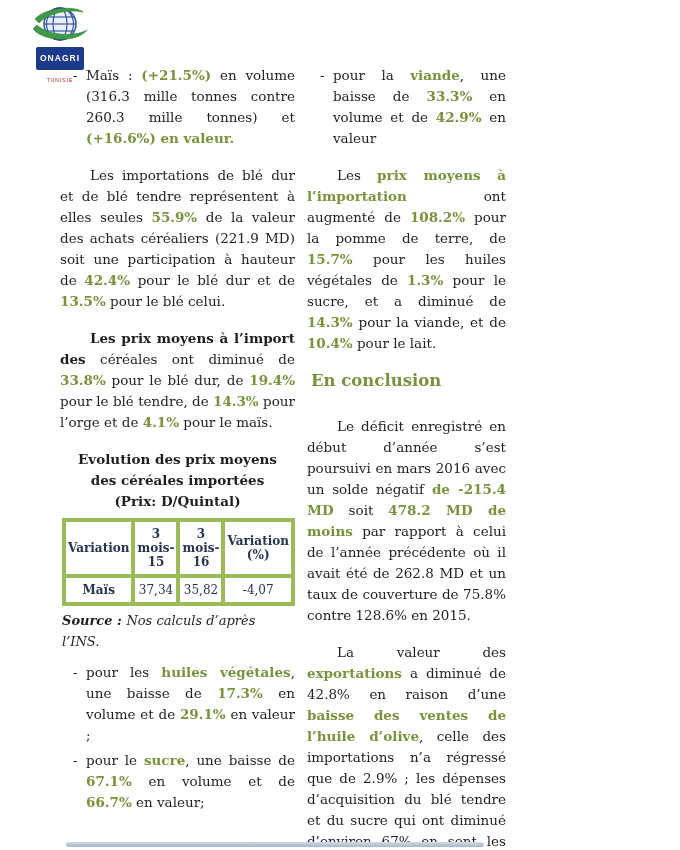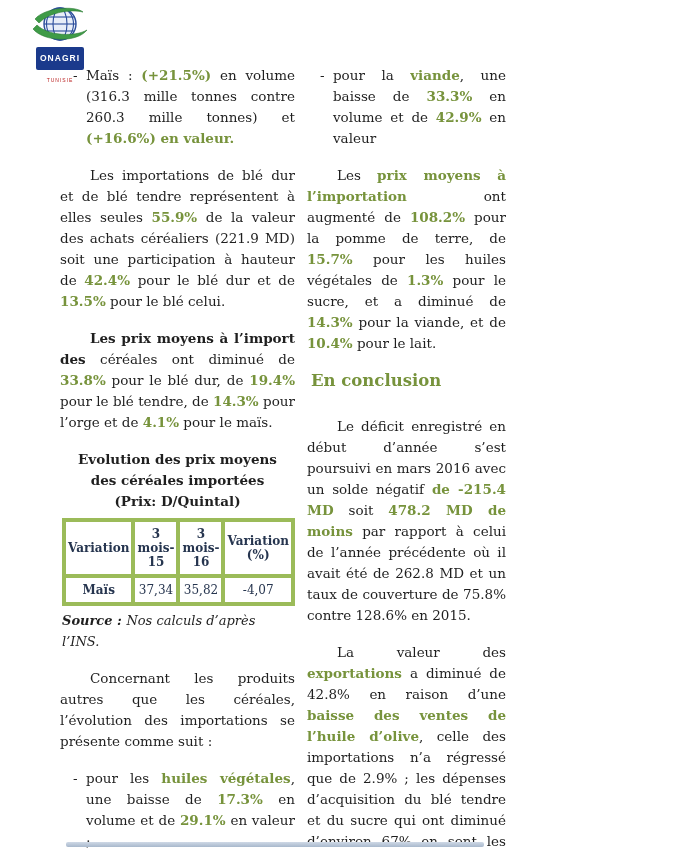--- a/index.html
+++ b/index.html
@@ -135,21 +135,20 @@
             <td class="prod">Maïs</td>
             <td>37,34</td>
             <td>35,82</td>
             <td>-4,07</td>
           </tr>
         </tbody>
       </table>
 
       <p class="source"><span class="bi">Source : </span><span class="i">Nos calculs d’après l’INS.</span></p>
 
-      <p>Concernant les produits autres que les céréales, l’évolution des importations se présente comme suit :</p>
 
       <ul class="dash-list">
         <li>
           <span class="dash">-</span>
           <span class="li-text"><span>pour les </span><span class="g">huiles végétales</span><span>, une baisse de </span><span class="g">17.3%</span><span> en volume et de </span><span class="g">29.1%</span><span> en valeur ;</span></span>
         </li>
         <li>
           <span class="dash">-</span>
           <span class="li-text"><span>pour le </span><span class="g">sucre</span><span>, une baisse de </span><span class="g">67.1%</span><span> en volume et de </span><span class="g">66.7%</span><span> en valeur;</span></span>
         </li>

